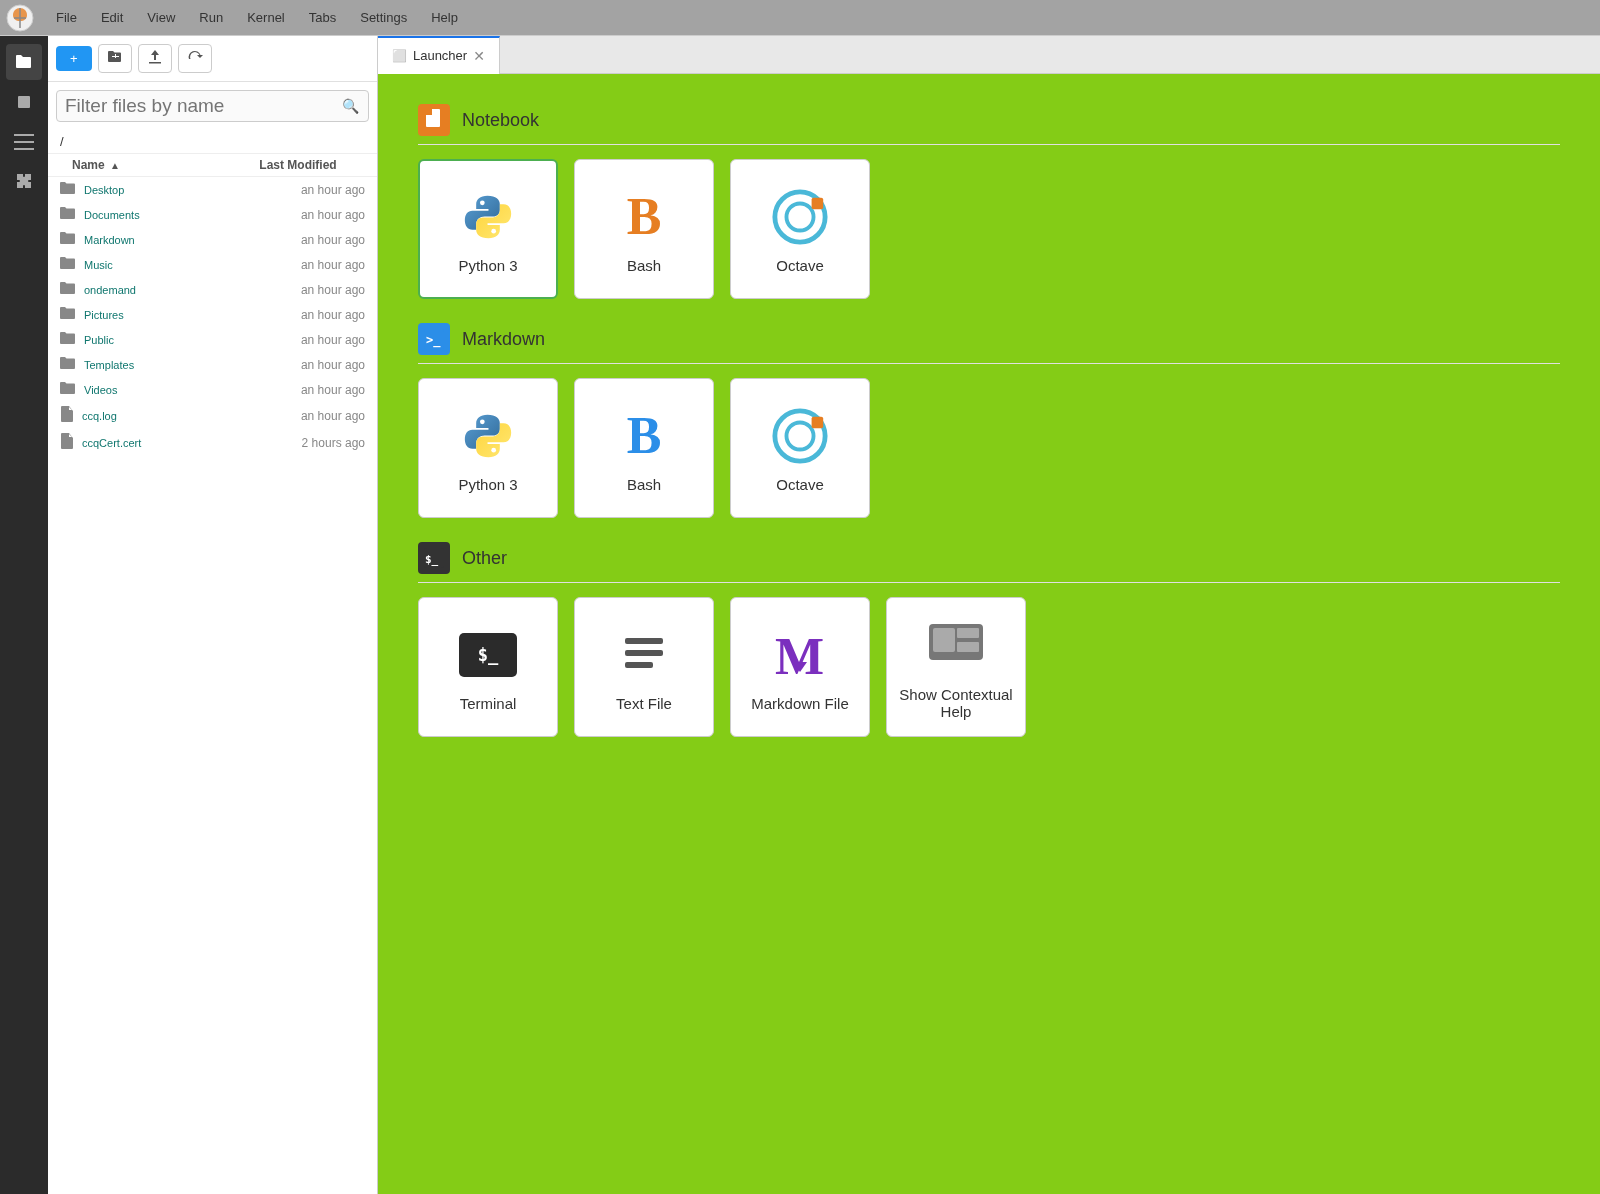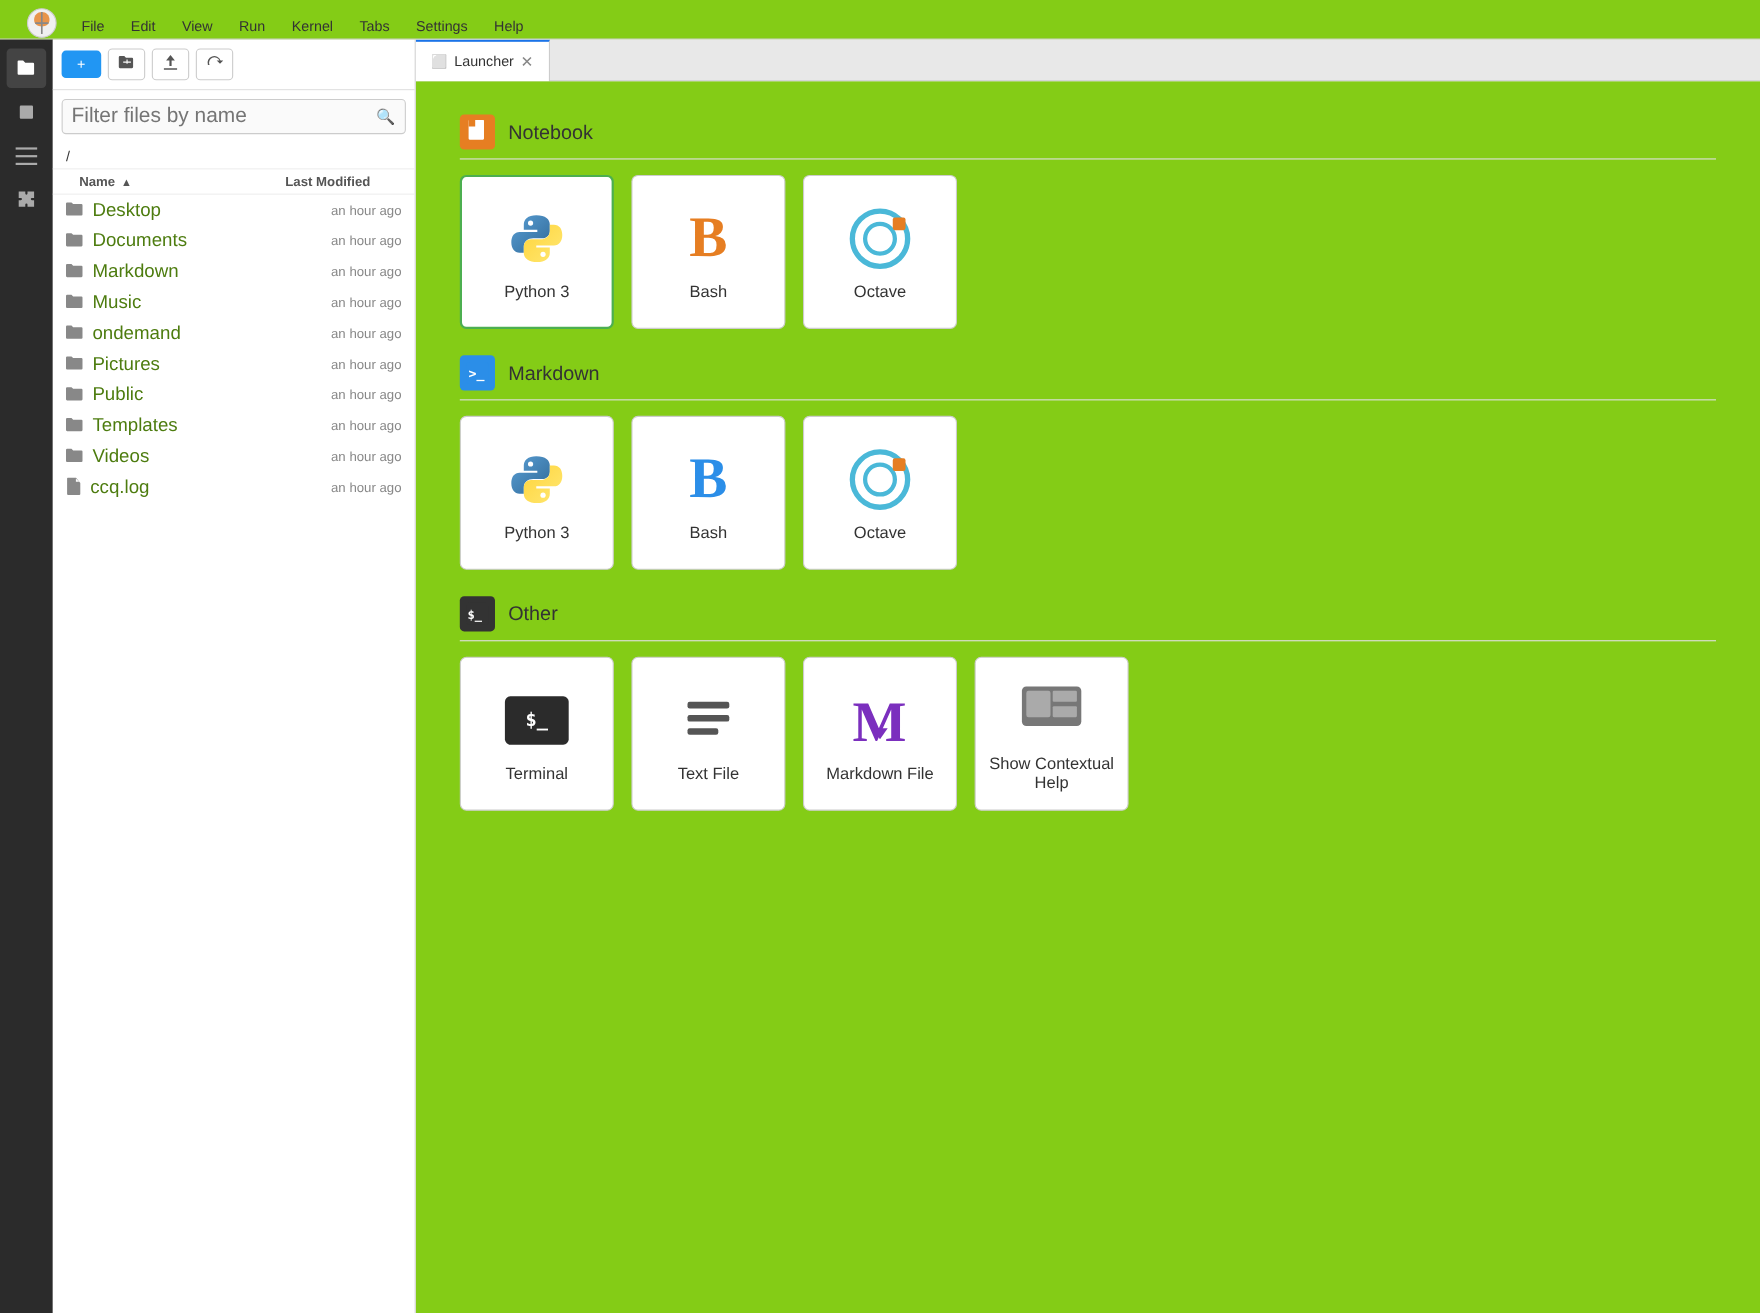--- a/index.html
+++ b/index.html
@@ -1,19 +1,19 @@
 <!DOCTYPE html>
 <html><head>
   <meta charset="utf-8">
   <style>
     * { box-sizing: border-box; margin: 0; padding: 0; }
     body { font-family: -apple-system, BlinkMacSystemFont, 'Segoe UI', Arial, sans-serif; font-size: 13px; background: #e8e8e8; overflow: hidden; width: 1600px; height: 1194px; }
 
     
-    .menubar { display: flex; align-items: flex-end; height: 36px; background: #84cc16; border-bottom: 1px solid #ccc; padding: 0 24px; gap: 4px; }
+    .menubar { display: flex; align-items: center; height: 36px; background: #a3a3a3; border-bottom: 1px solid #ccc; padding: 0 6px; gap: 4px; }
     .menubar-logo { width: 28px; height: 28px; margin-right: 8px; }
     .menu-item { padding: 4px 10px; cursor: pointer; border-radius: 3px; font-size: 13px; color: #333; }
 
     
     .app-body { display: flex; height: calc(1194px - 36px); }
 
     
     .icon-sidebar { width: 48px; background: #2b2b2b; display: flex; flex-direction: column; align-items: center; padding-top: 8px; gap: 4px; flex-shrink: 0; }
     .sidebar-icon { width: 36px; height: 36px; display: flex; align-items: center; justify-content: center; border-radius: 4px; cursor: pointer; color: #aaa; font-size: 18px; }
     .sidebar-icon.active { background: #444; color: #fff; }
@@ -27,21 +27,21 @@
     .search-bar input { border: none; outline: none; background: transparent; flex: 1; font-size: 19px; color: #333; }
     .search-bar .search-icon { color: #888; font-size: 14px; }
     .breadcrumb { padding: 4px 12px; font-size: 13px; color: #333; border-bottom: 1px solid #eee; }
     .file-list-header { display: flex; padding: 4px 24px; font-size: 12px; font-weight: 600; color: #555; border-bottom: 1px solid #eee; cursor: pointer; }
     .file-list-header .col-name { flex: 1; }
     .file-list-header .col-modified { width: 110px; text-align: center; }
     .file-list { flex: 1; overflow-y: auto; }
     .file-item { display: flex; align-items: center; padding: 4px 12px; cursor: pointer; }
     .file-item .file-icon { margin-right: 8px; font-size: 14px; color: #555; }
     .file-item .file-icon.folder { color: #555; }
-    .file-item .file-name { flex: 1; font-size: 17px; color: #4d7c0f; }
+    .file-item .file-name { flex: 1; font-size: 11px; color: #0f766e; }
     .file-item .file-modified { font-size: 12px; color: #888; width: 110px; text-align: right; }
 
     
     .main-area { flex: 1; display: flex; flex-direction: column; background: #f5f5f5; overflow: hidden; }
     .tab-bar { display: flex; align-items: center; background: #e8e8e8; border-bottom: 1px solid #ccc; height: 38px; }
     .tab { display: flex; align-items: center; padding: 0 14px; height: 38px; background: #fff; border-right: 1px solid #ccc; border-top: 2px solid #1a73e8; font-size: 13px; color: #333; cursor: pointer; gap: 6px; min-width: 120px; }
     .tab .tab-icon { font-size: 12px; color: #888; }
     .tab .close-btn { margin-left: auto; color: #888; font-size: 14px; cursor: pointer; }
 
     
@@ -217,20 +217,27 @@
           <span class="file-name">Videos</span>
           <span class="file-modified">an hour ago</span>
         </div>
         <div class="file-item">
           <span class="file-icon "><svg width="14" height="16" viewBox="0 0 14 16" fill="#888">
               <path d="M2 0a1 1 0 00-1 1v14a1 1 0 001 1h10a1 1 0 001-1V5L9 0H2zm7 1l3 3H9V1z"></path>
             </svg></span>
           <span class="file-name">ccq.log</span>
           <span class="file-modified">an hour ago</span>
         </div>
+        <div class="file-item">
+          <span class="file-icon "><svg width="14" height="16" viewBox="0 0 14 16" fill="#888">
+              <path d="M2 0a1 1 0 00-1 1v14a1 1 0 001 1h10a1 1 0 001-1V5L9 0H2zm7 1l3 3H9V1z"></path>
+            </svg></span>
+          <span class="file-name">ccqCert.cert</span>
+          <span class="file-modified">2 hours ago</span>
+        </div>
       </div>
   </div>
 
   <div class="main-area">
     <div class="tab-bar">
       <div class="tab">
         <span class="tab-icon">⬜</span>
         <span>Launcher</span>
         <span class="close-btn">✕</span>
       </div>

